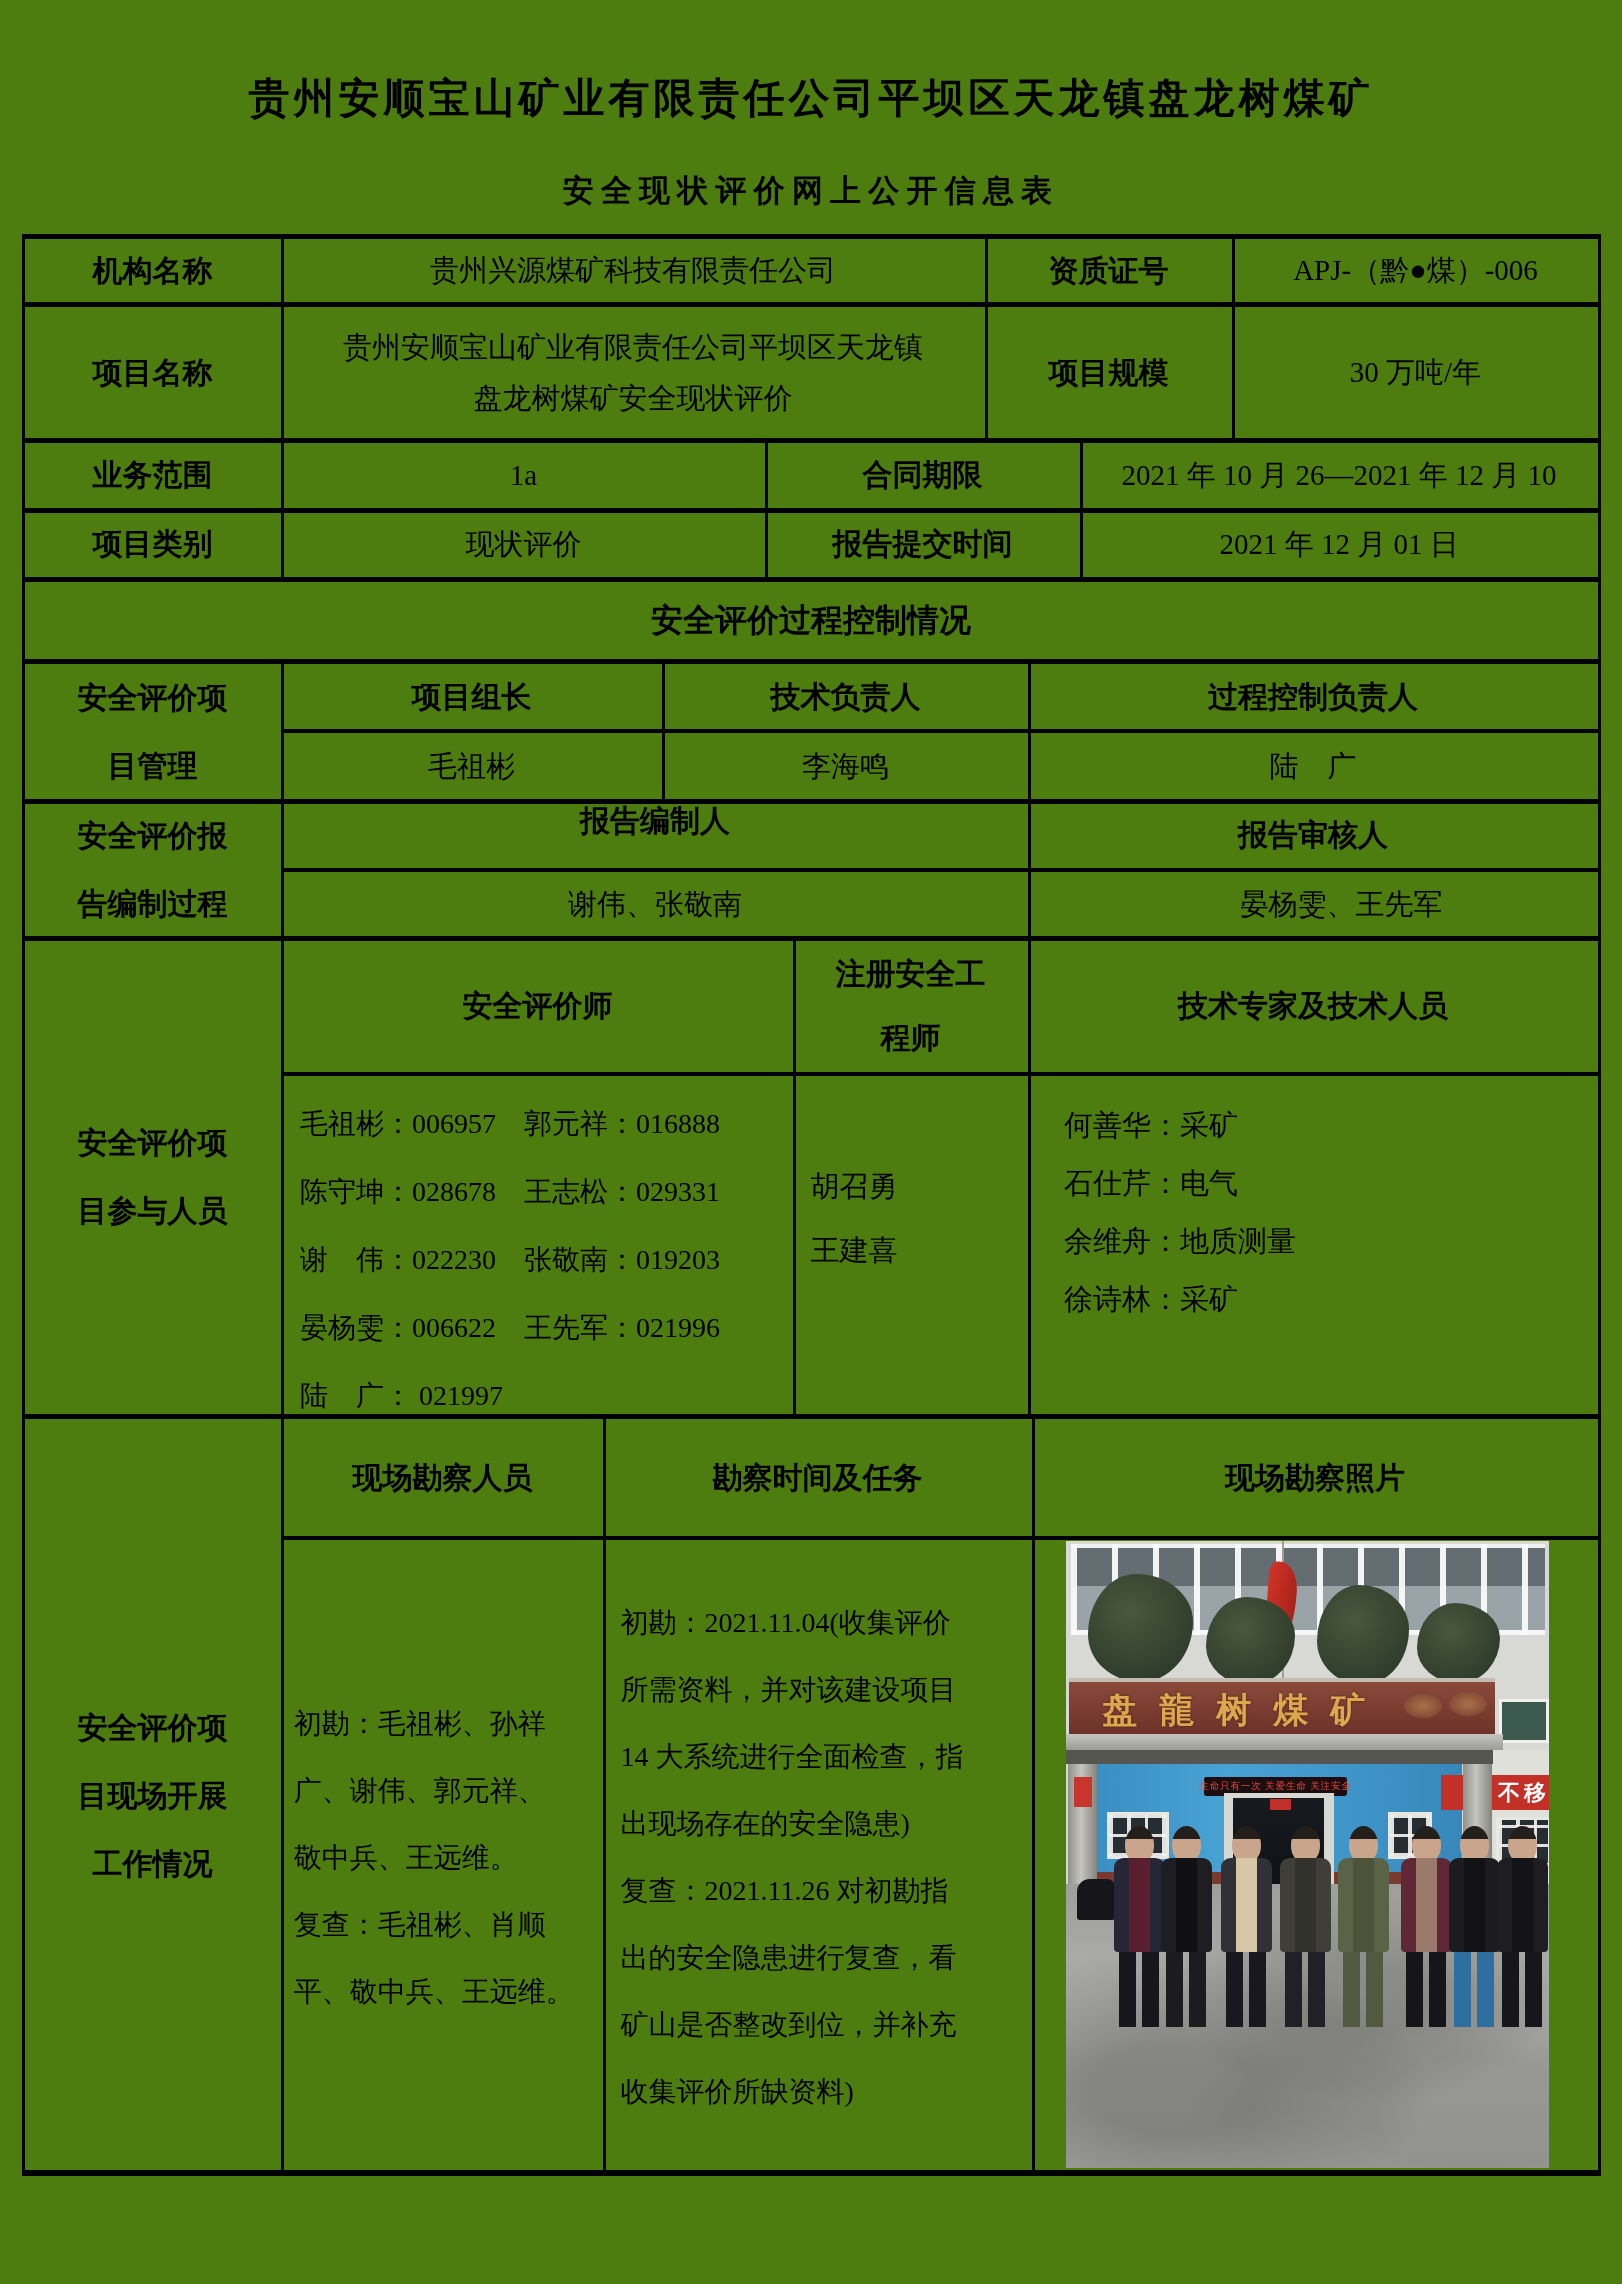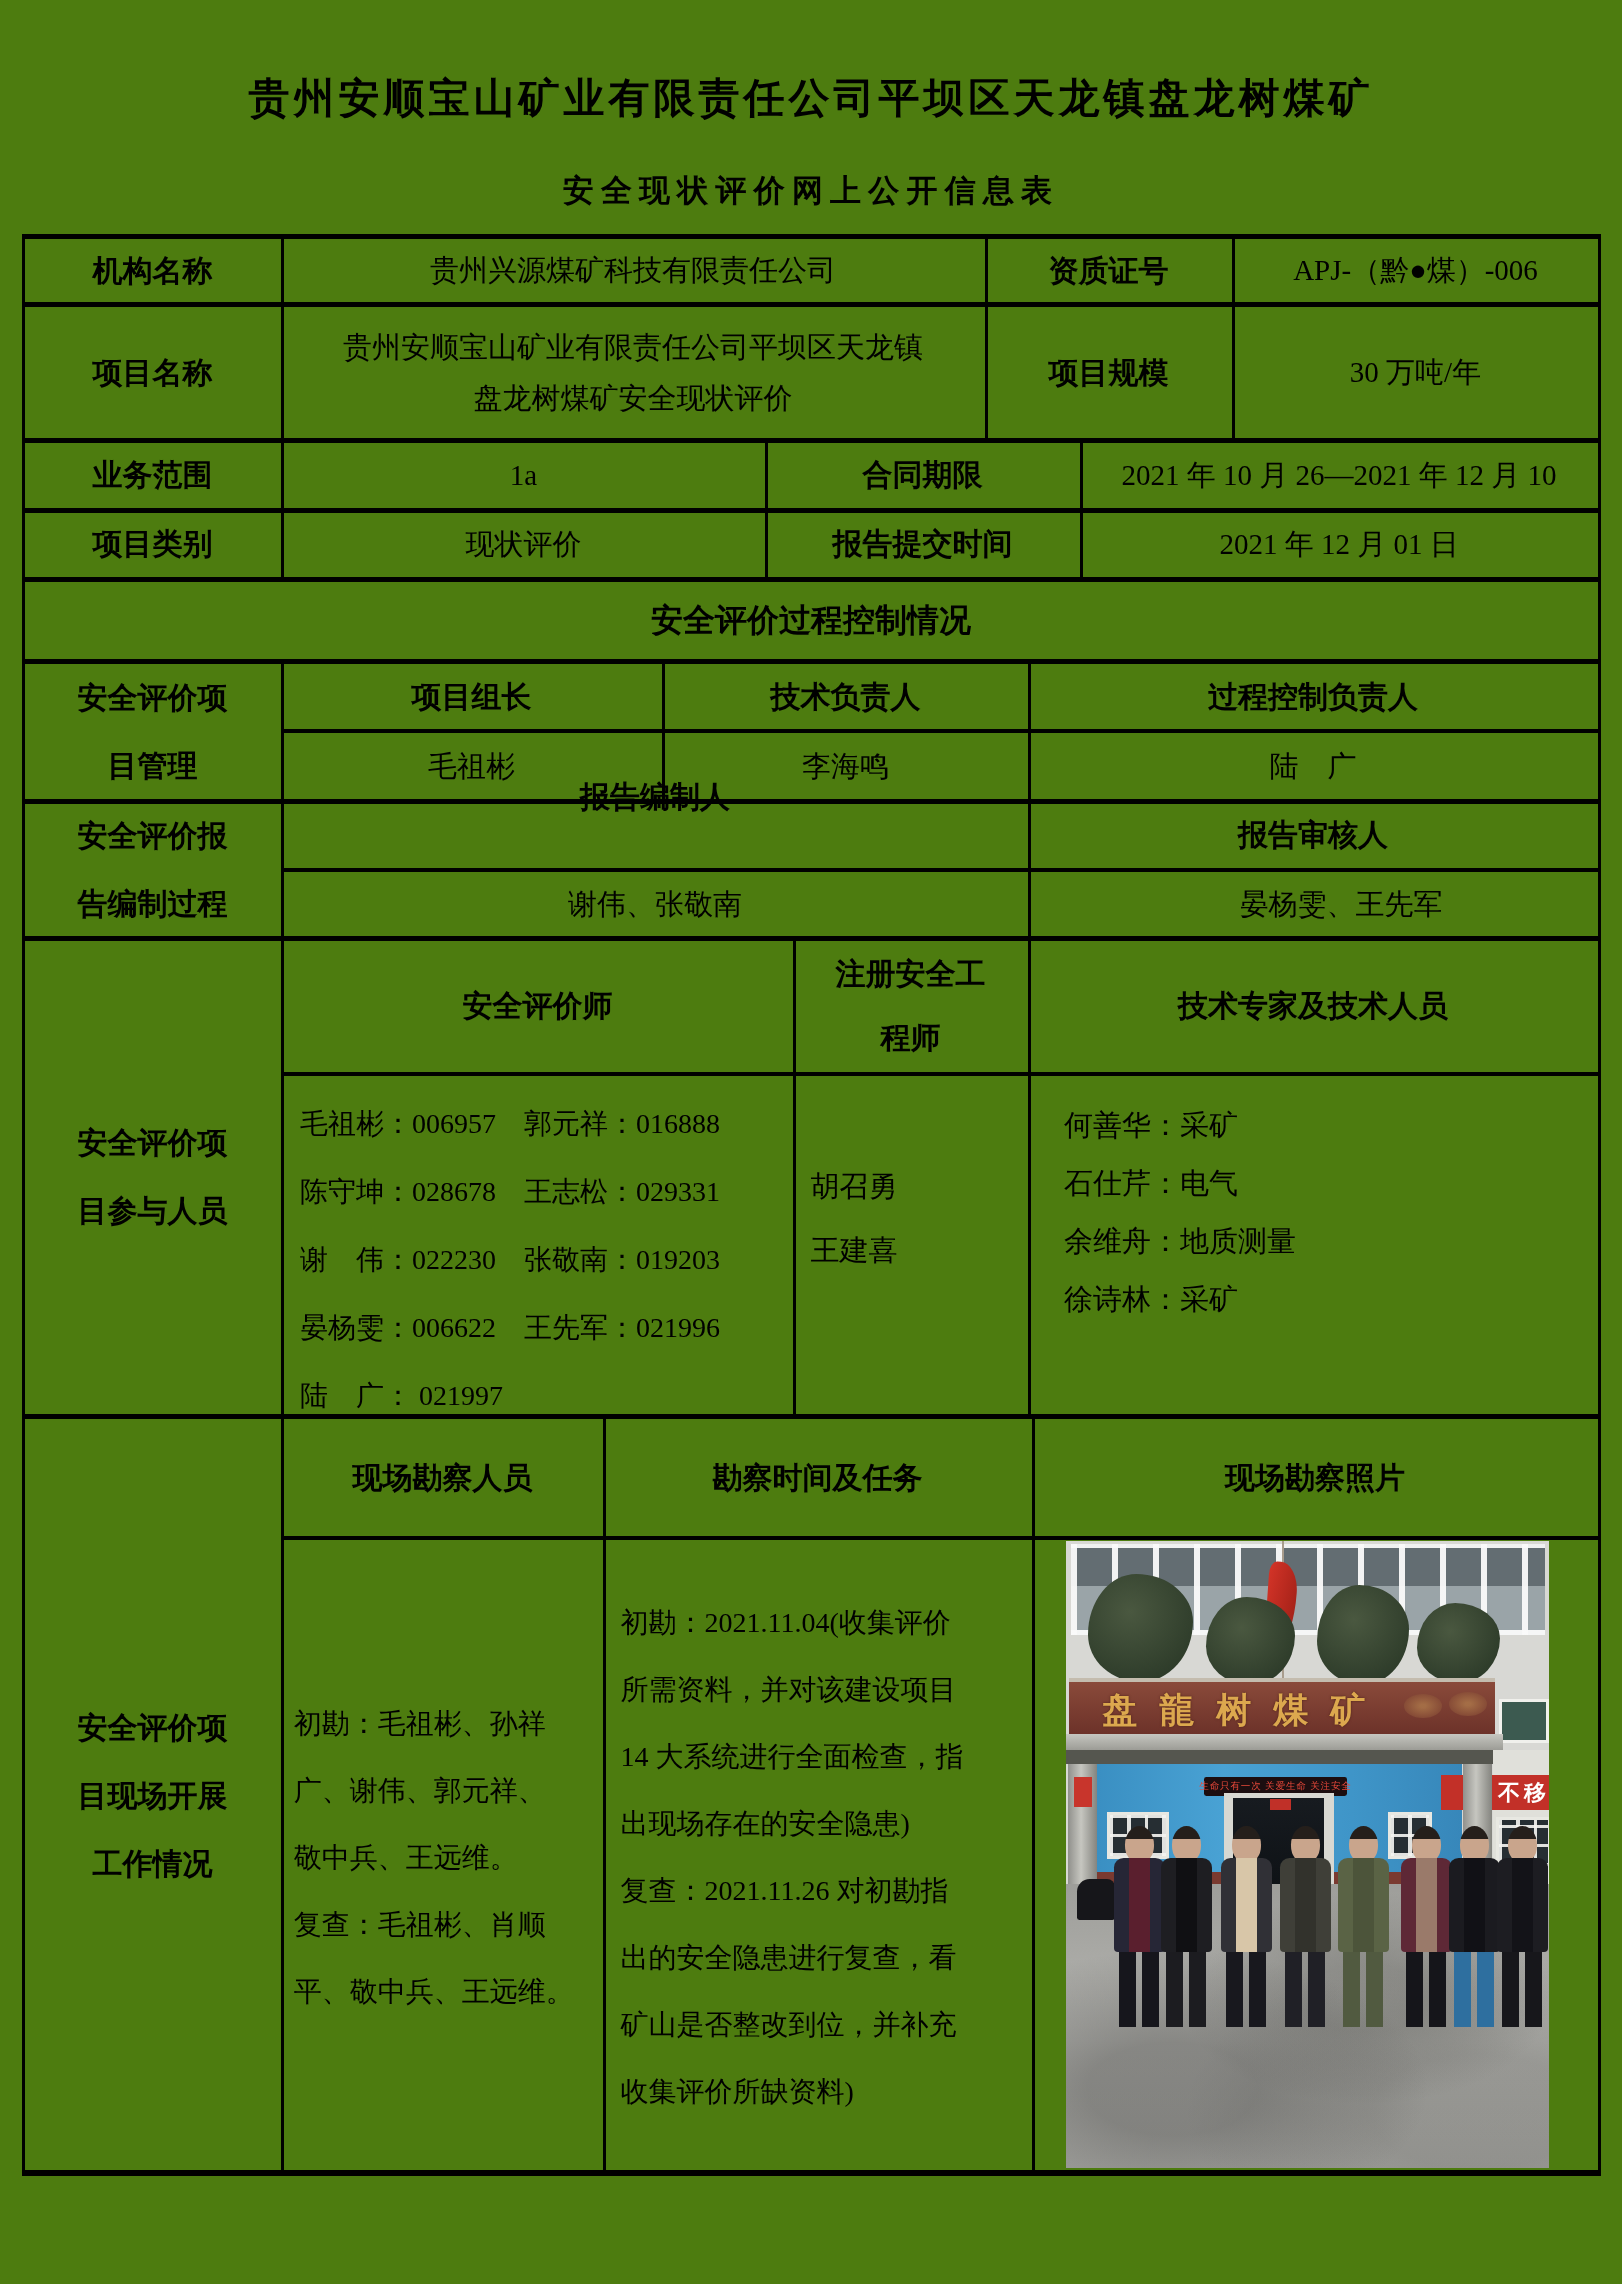--- a/index.html
+++ b/index.html
@@ -96,21 +96,21 @@
   <div class="c b" style="left:662px;top:662px;width:367px;height:70px;">技术负责人</div>
   <div class="c b" style="left:1028px;top:662px;width:570px;height:70px;">过程控制负责人</div>
   <div class="c" style="left:281px;top:732px;width:381px;height:69px;">毛祖彬</div>
   <div class="c" style="left:662px;top:732px;width:367px;height:69px;">李海鸣</div>
   <div class="c" style="left:1028px;top:732px;width:570px;height:69px;">陆　广</div>
 
   <div class="c b stack" style="left:24px;top:801px;width:257px;height:137px;">
     <span>安全评价报</span>
     <span>告编制过程</span>
   </div>
-  <div class="c b" style="left:281px;top:763px;width:748px;height:69px;">报告编制人</div>
+  <div class="c b" style="left:281px;top:787px;width:748px;height:69px;">报告编制人</div>
   <div class="c b" style="left:1028px;top:801px;width:570px;height:69px;">报告审核人</div>
   <div class="c" style="left:281px;top:871px;width:748px;height:68px;">谢伟、张敬南</div>
   <div class="c" style="left:1028px;top:871px;width:570px;height:68px;padding-left:28px;">晏杨雯、王先军</div>
 
   <div class="c b stack" style="left:24px;top:938px;width:257px;height:478px;">
     <span>安全评价项</span>
     <span>目参与人员</span>
   </div>
   <div class="c b" style="left:281px;top:938px;width:513px;height:136px;">安全评价师</div>
   <div class="c b stack" style="left:793px;top:938px;width:235px;height:136px;">

